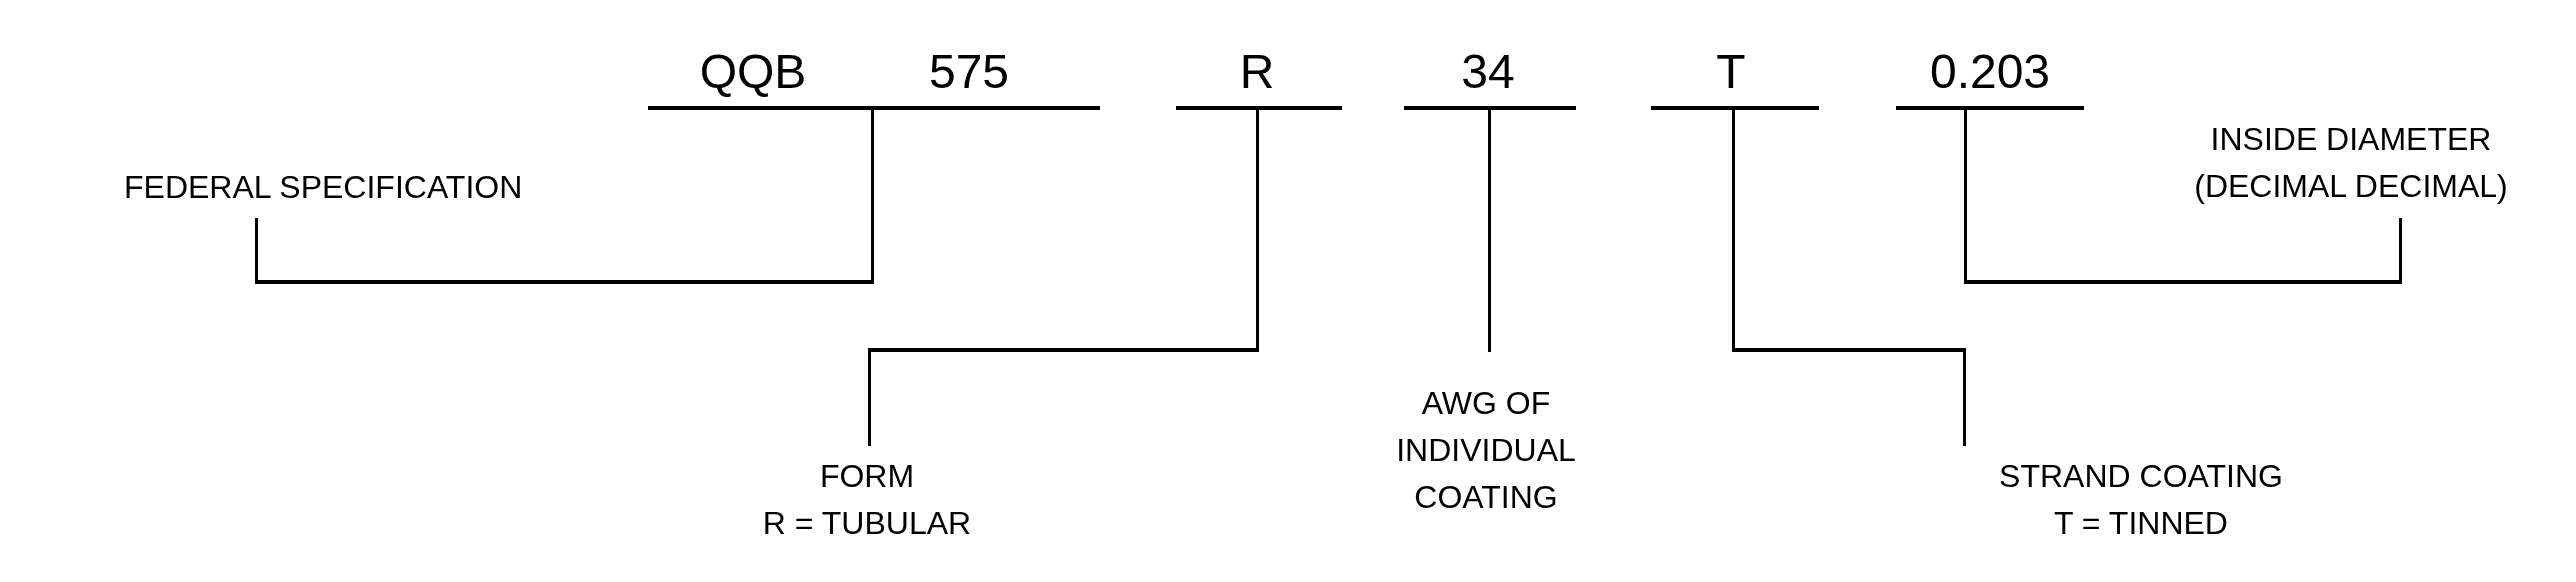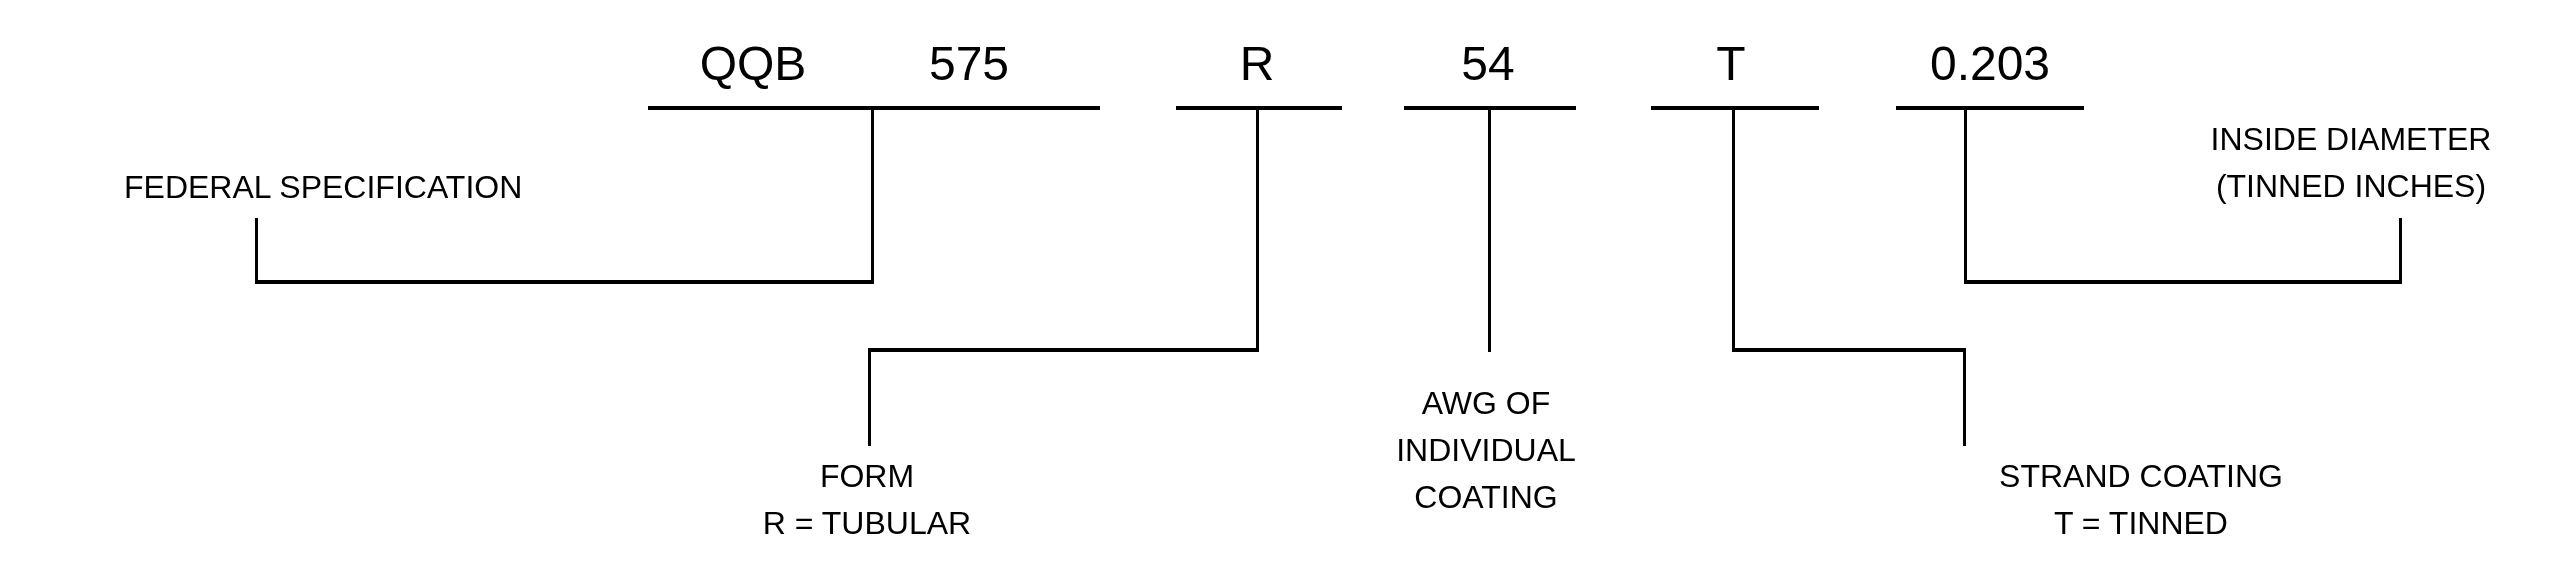--- a/index.html
+++ b/index.html
@@ -8,21 +8,21 @@
     position:relative;
     width:2790px; height:582px;
     background:var(--bg);
     font-family:"Liberation Sans","DejaVu Sans",sans-serif;
     color:var(--ink);
     overflow:hidden;
   }
 
   
   .tok {
-    position:absolute; top:40px;
+    position:absolute; top:48px;
     transform:translateX(-50%);
     font-size:48px; line-height:1;
     white-space:nowrap;
   }
   #tok-qqb  { left:753px; }
   #tok-575  { left:969px;text-align:center; }
   #tok-r    { left:1257px; }
   #tok-34   { left:1488px; }
   #tok-t    { left:1731px; }
   #tok-0203 { left:1990px; }
@@ -67,21 +67,21 @@
   #ss { left:1963px; top:348px; height:98px; }
 </style>
 </head>
 <body>
 
 <div id="canvas">
 
   <div class="tok" id="tok-qqb">QQB</div>
   <div class="tok" id="tok-575">575</div>
   <div class="tok" id="tok-r">R</div>
-  <div class="tok" id="tok-34">54</div>
+  <div class="tok" id="tok-34">34</div>
   <div class="tok" id="tok-t">T</div>
   <div class="tok" id="tok-0203">0.203</div>
 
   <div class="h" id="u1"></div>
   <div class="h" id="u2"></div>
   <div class="h" id="u3"></div>
   <div class="h" id="u4"></div>
   <div class="h" id="u5"></div>
 
   <div class="v" id="v1"></div>
@@ -115,17 +115,17 @@
     <div>COATING</div>
   </div>
 
   <div class="lbl" id="lbl-coating">
     <div>STRAND COATING</div>
     <div>T = TINNED</div>
   </div>
 
   <div class="lbl" id="lbl-inside">
     <div>INSIDE DIAMETER</div>
-    <div>(TINNED INCHES)</div>
+    <div>(DECIMAL DECIMAL)</div>
   </div>
 
 </div>
 
 
 </body></html>

